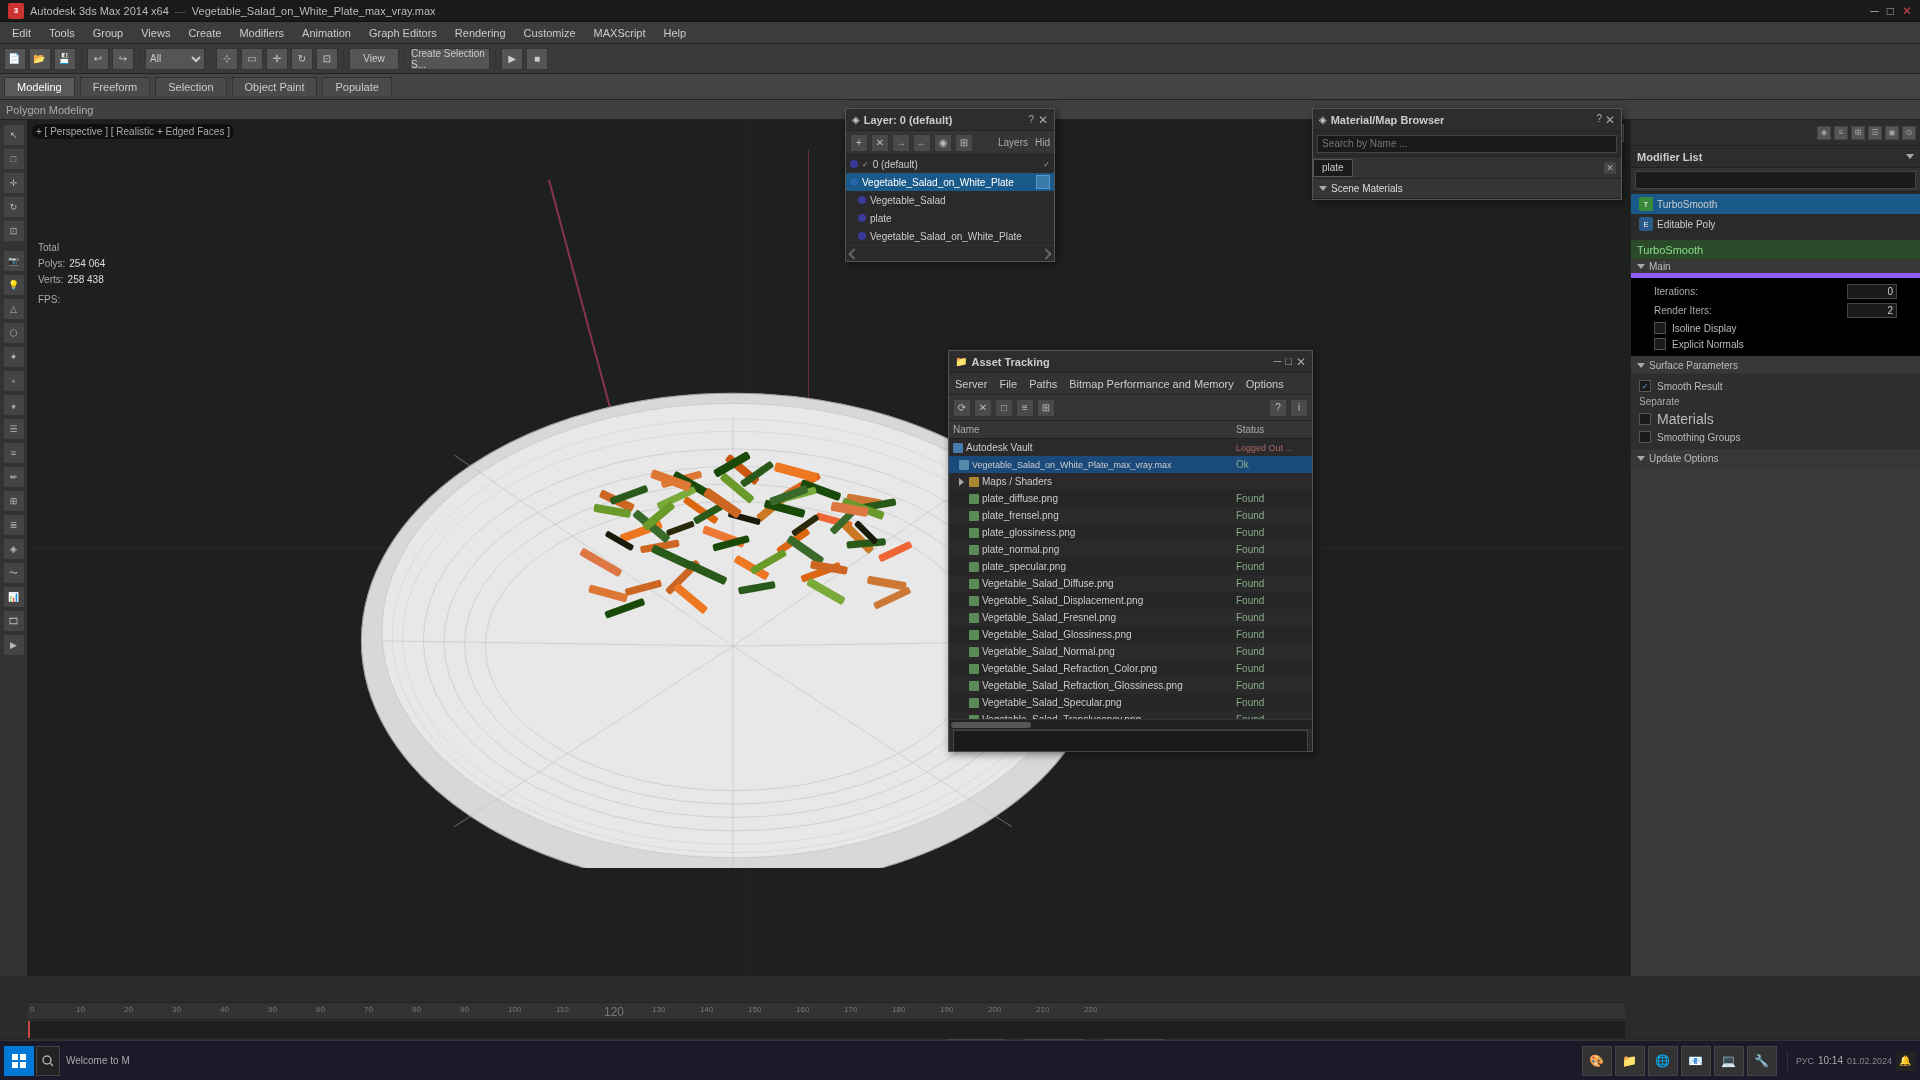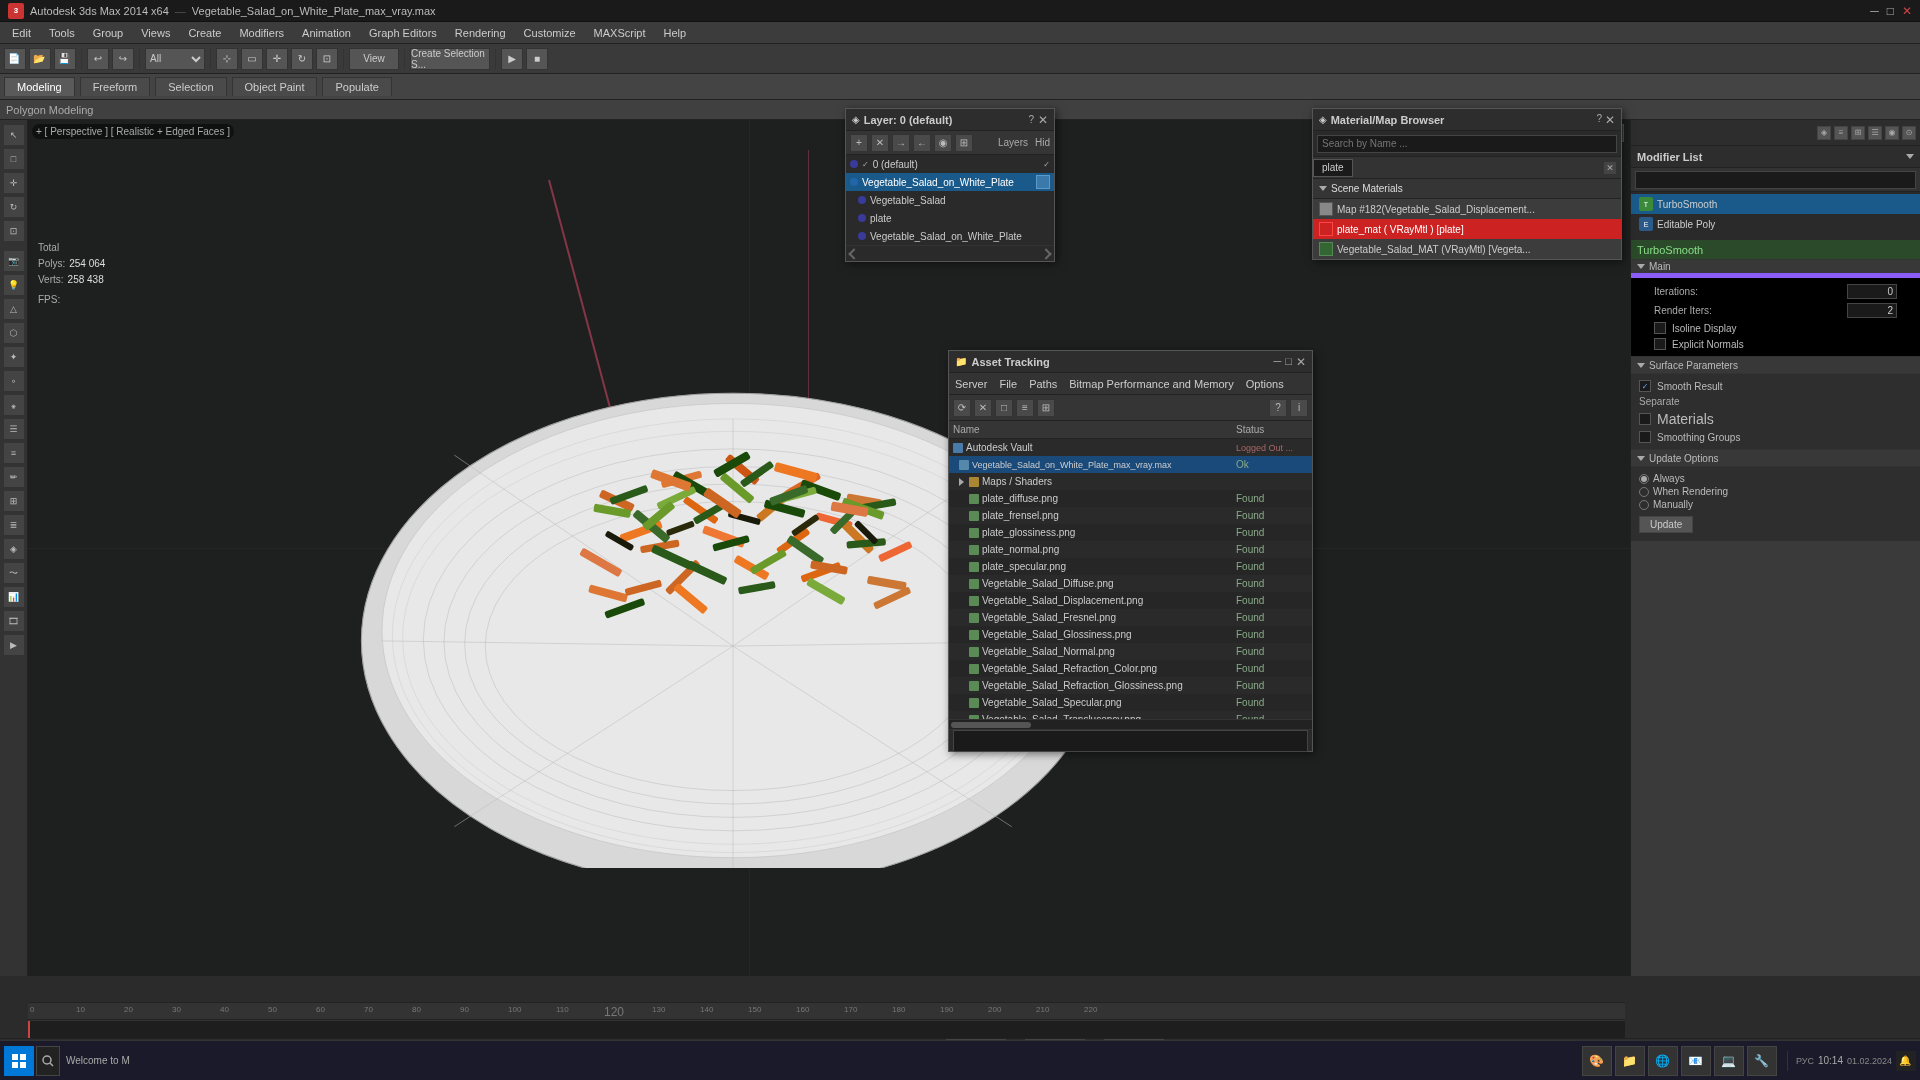--- a/index.html
+++ b/index.html
@@ -428,39 +428,20 @@
         <div class="param-checkbox"></div>
         <span style="font-size:10px;color:#bbb;">Smoothing Groups</span>
       </div>
     </div>
 
     <div style="background:#383838;height:18px;display:flex;align-items:center;padding:0 6px;font-size:10px;color:#bbb;border-bottom:1px solid #333;cursor:pointer;border-top:1px solid #333;">
       <div class="tri-down" style="margin-right:4px;"></div>
       <span>Update Options</span>
     </div>
 
-    <div style="background:#2e2e2e;padding:4px 0;">
-      <div class="radio-group">
-        <div class="radio-row">
-          <div class="radio-dot selected"></div>
-          <span>Always</span>
-        </div>
-        <div class="radio-row">
-          <div class="radio-dot"></div>
-          <span>When Rendering</span>
-        </div>
-        <div class="radio-row">
-          <div class="radio-dot"></div>
-          <span>Manually</span>
-        </div>
-      </div>
-      <div style="padding:4px 8px;">
-        <button class="update-btn">Update</button>
-      </div>
-    </div>
 
   </div>
 </div>
 
 <div class="floating-panel" id="layer-panel">
   <div class="panel-header">
     <div style="display:flex;align-items:center;gap:4px;">
       <span style="font-size:10px;">◈</span>
       <span class="panel-title">Layer: 0 (default)</span>
     </div>
@@ -532,34 +513,20 @@
 
   <div style="height:22px;background:#333;display:flex;align-items:center;border-bottom:1px solid #222;">
     <div style="background:#1a1a1a;border:1px solid #555;color:#ccc;font-size:10px;padding:2px 8px;height:18px;display:flex;align-items:center;">plate</div>
     <div style="flex:1;"></div>
     <div style="width:14px;height:14px;background:#444;border:1px solid #333;display:flex;align-items:center;justify-content:center;font-size:9px;cursor:pointer;color:#aaa;margin-right:4px;">✕</div>
   </div>
 
   <div class="mat-section-header">
     <div class="tri-down"></div>
     <span>Scene Materials</span>
-  </div>
-  <div>
-    <div class="mat-row">
-      <div class="mat-swatch gray"></div>
-      <span style="font-size:10px;color:#ccc;">Map #182(Vegetable_Salad_Displacement...</span>
-    </div>
-    <div class="mat-row selected" style="background:#cc2222;">
-      <div style="width:14px;height:14px;background:#cc2222;border:1px solid #ff4444;"></div>
-      <span style="font-size:10px;color:#fff;">plate_mat ( VRayMtl ) [plate]</span>
-    </div>
-    <div class="mat-row">
-      <div style="width:14px;height:14px;background:#336633;border:1px solid #558855;"></div>
-      <span style="font-size:10px;color:#ccc;">Vegetable_Salad_MAT (VRayMtl) [Vegeta...</span>
-    </div>
   </div>
 </div>
 
 <div class="floating-panel" id="asset-panel" style="top:350px;left:948px;width:365px;">
   <div class="panel-header">
     <div style="display:flex;align-items:center;gap:4px;">
       <span style="font-size:10px;">📁</span>
       <span class="panel-title">Asset Tracking</span>
     </div>
     <div style="display:flex;gap:4px;">

